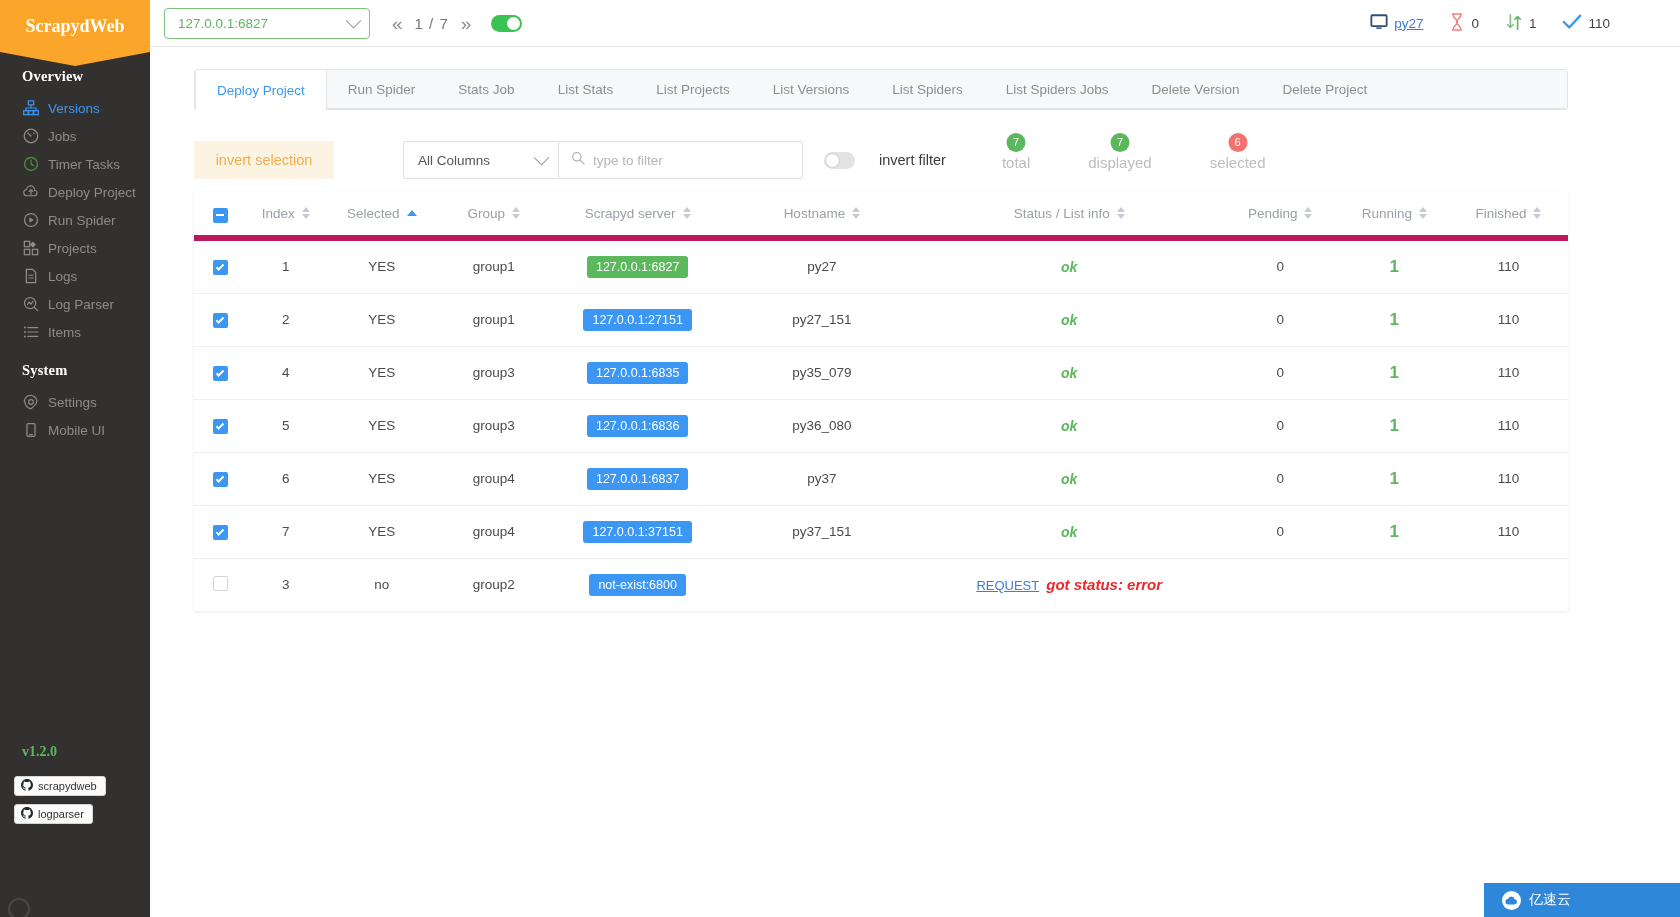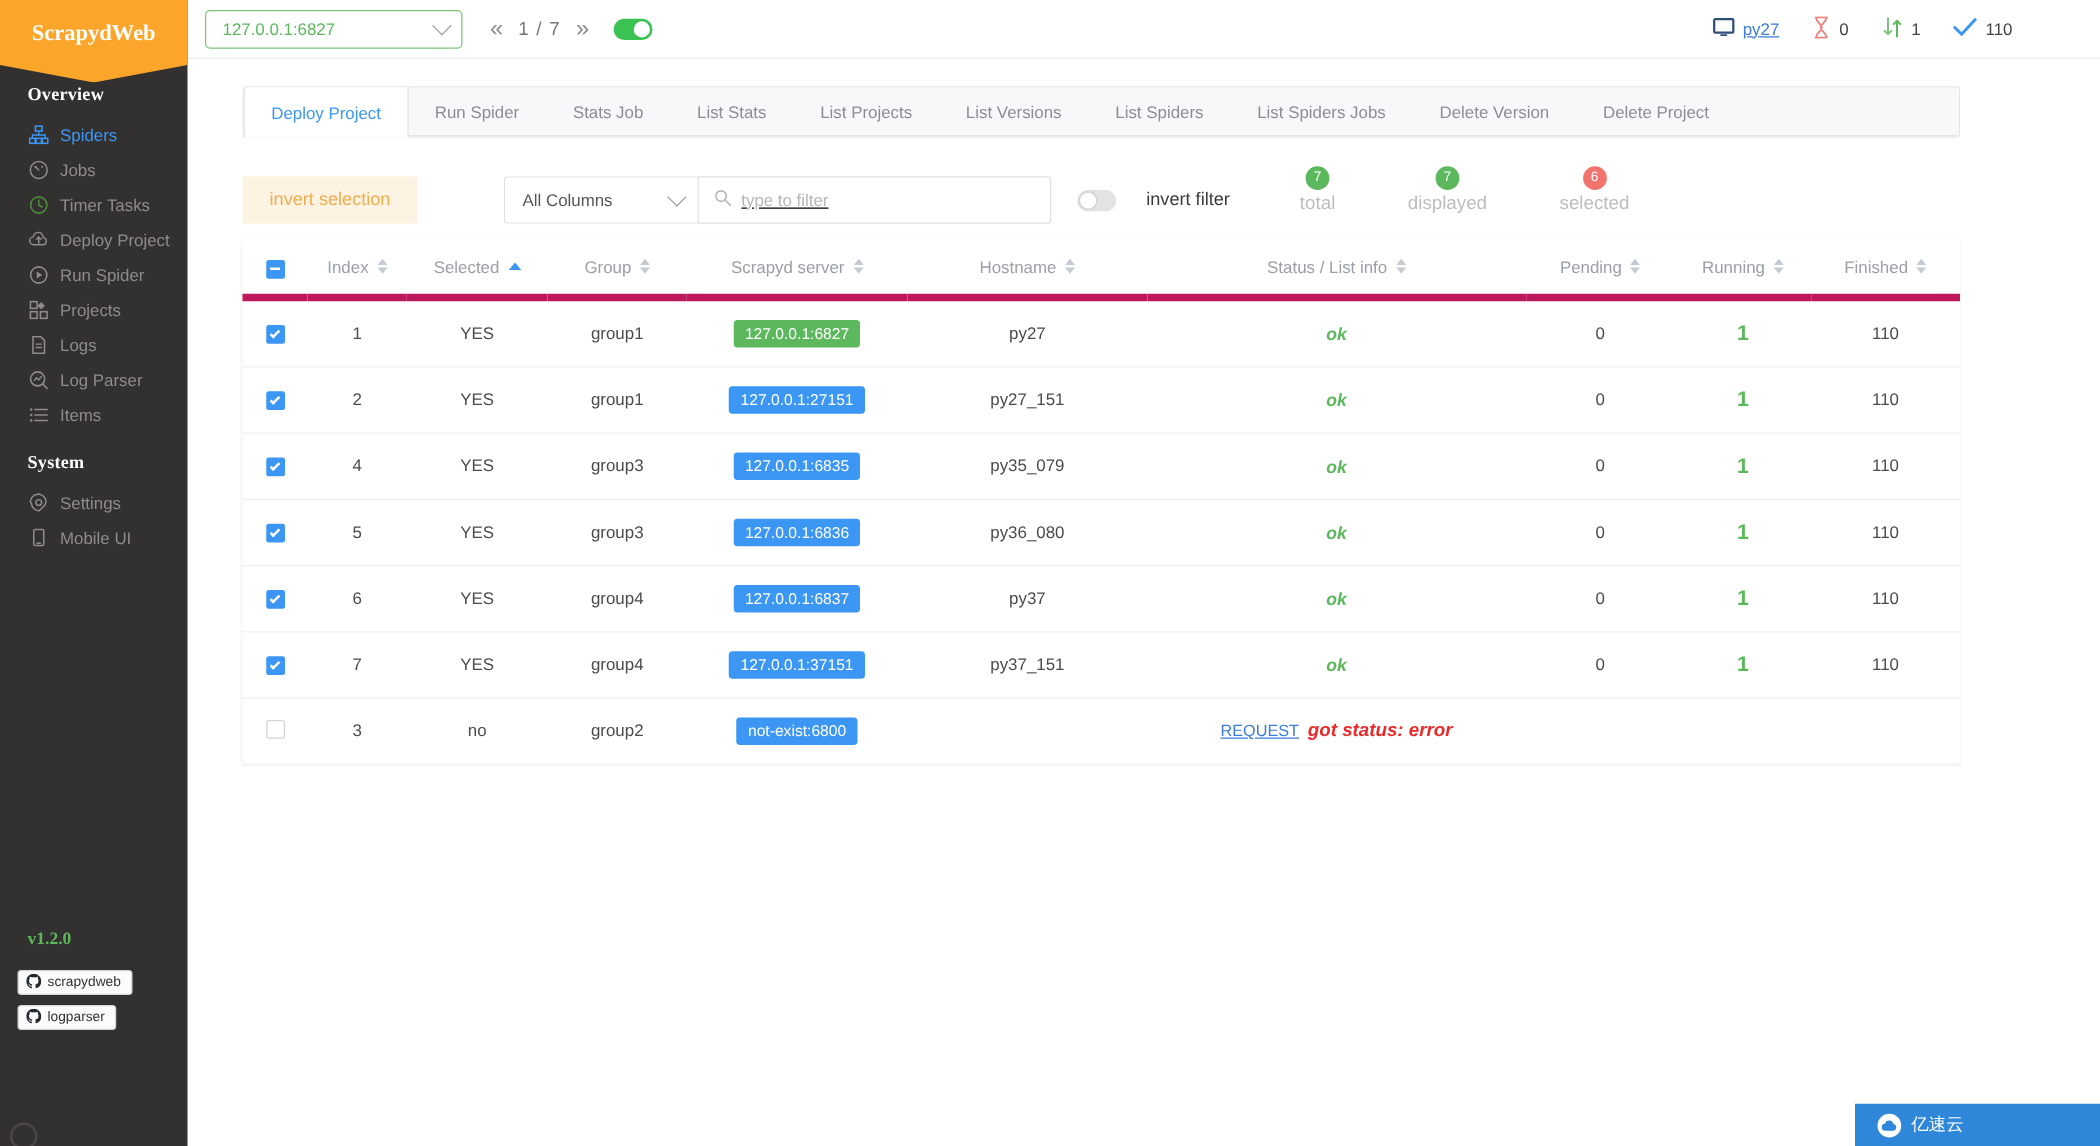--- a/index.html
+++ b/index.html
@@ -169,25 +169,24 @@
     margin-left: 69px; display: flex; height: 38px;
   }
   #col-select {
     width: 155px; height: 38px;
     border: 1px solid #e0e0e0; border-right: none;
     border-radius: 3px 0 0 3px; background: #fff;
     display: flex; align-items: center; justify-content: space-between;
     padding: 0 11px 0 14px; font-size: 13.5px; color: #555; cursor: pointer;
   }
   #filter-input-wrap {
-    width: 283px; height: 38px;
+    width: 245px; height: 38px;
     border: 1px solid #e0e0e0; border-radius: 0 3px 3px 0;
     background: #fff; display: flex; align-items: center; gap: 8px;
     padding: 0 12px;
-    text-decoration: underline;
   }
   #filter-input {
     border: none; outline: none; font-size: 13.5px; color: #555;
     width: 230px; font-family: "Liberation Sans", sans-serif;
   }
   #filter-input::placeholder { color: #b6b6b6; }
   #invert-filter-wrap { display: flex; align-items: center; gap: 24px; margin-left: 21px; }
   #invert-filter-toggle {
     width: 31px; height: 17px; border-radius: 9px;
     background: #e3e3e3; position: relative; cursor: pointer;
@@ -291,21 +290,21 @@
       <div class="nav-item active">
         <span class="nav-ico">
           <svg width="16" height="16" viewBox="0 0 18 18">
             <rect x="6" y="1" width="6" height="4.5" fill="none" stroke="currentColor" stroke-width="1.4"></rect>
             <rect x="0.8" y="12" width="5" height="4.5" fill="none" stroke="currentColor" stroke-width="1.4"></rect>
             <rect x="6.5" y="12" width="5" height="4.5" fill="none" stroke="currentColor" stroke-width="1.4"></rect>
             <rect x="12.2" y="12" width="5" height="4.5" fill="none" stroke="currentColor" stroke-width="1.4"></rect>
             <path d="M9 5.5v3.5M3.3 12V9H14.7v3" fill="none" stroke="currentColor" stroke-width="1.2"></path>
           </svg>
         </span>
-        <span>Spiders</span>
+        <span>Versions</span>
       </div>
       <div class="nav-item">
         <span class="nav-ico">
           <svg width="16" height="16" viewBox="0 0 18 18">
             <circle cx="9" cy="9" r="7.6" fill="none" stroke="currentColor" stroke-width="1.4"></circle>
             <path d="M9 9L5.8 6" stroke="currentColor" stroke-width="1.4" stroke-linecap="round"></path>
             <circle cx="6" cy="6" r="0.9" fill="currentColor"></circle>
             <circle cx="12" cy="6" r="0.9" fill="currentColor"></circle>
           </svg>
         </span>

